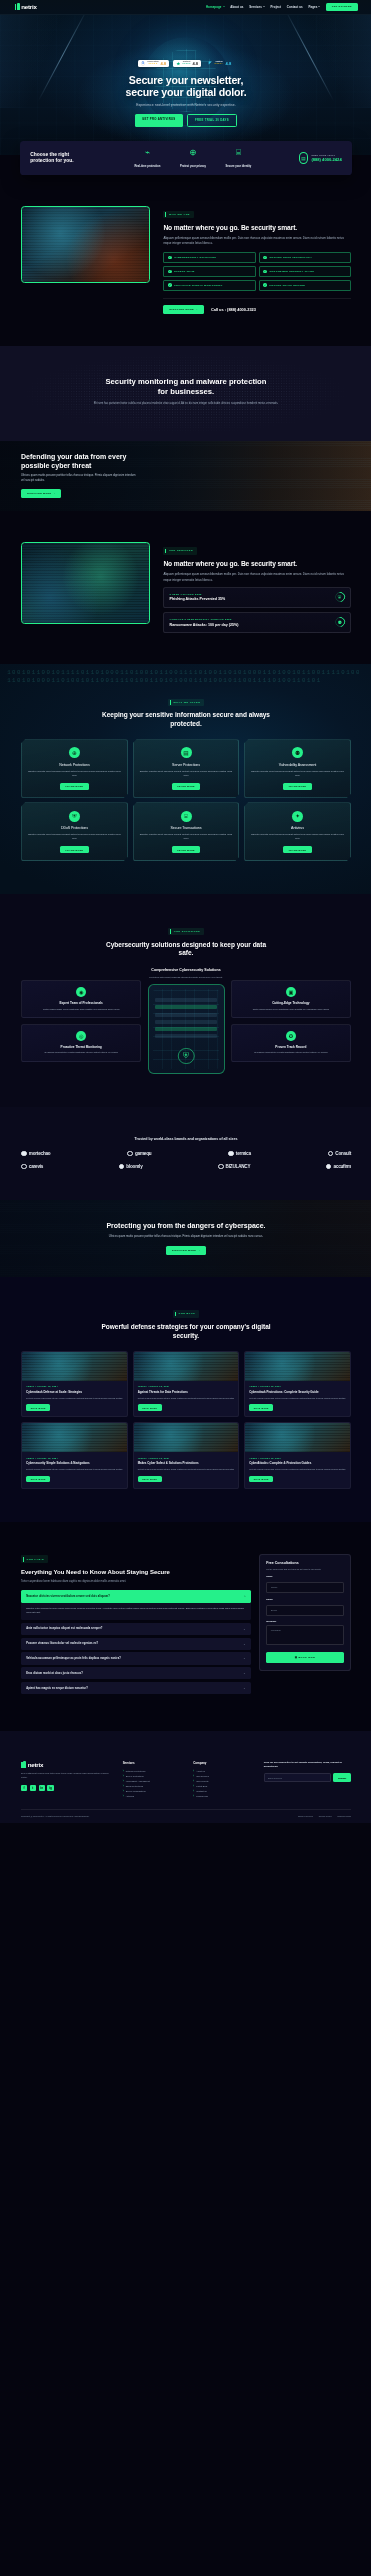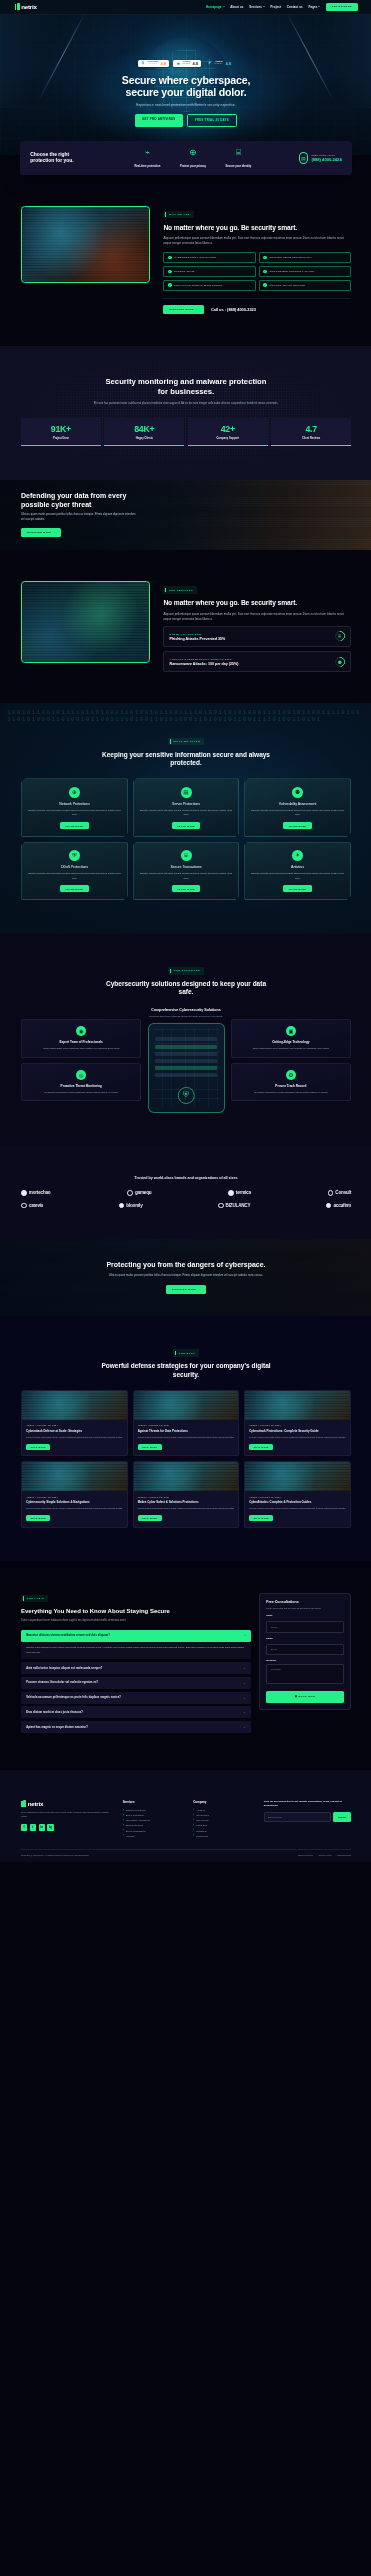--- a/index.html
+++ b/index.html
@@ -381,21 +381,21 @@
         <div class="badge dark">
           <span class="badge-ico" style="background:transparent;color:#35c6e8;font-size:3.6px">◤</span>
           <span class="badge-tx">
               <span class="badge-name" style="color:#fff">Capterra</span>
               <span class="badge-stars">★★★★☆</span>
             </span>
           <span class="badge-score">4.8</span>
         </div>
       </div>
       <h1 class="hero-h1">
-        <span>Secure where cyberspace,</span><br>
+        <span>Secure your newsletter,</span><br>
         <span>secure your digital dolor.</span>
       </h1>
       <div class="hero-sub">Experience next-level protection with Netrix's security expertise.</div>
       <div class="hero-btns">
         <div class="btn-fill">GET PRO ANTIVIRUS</div>
         <div class="btn-out">FREE TRIAL 30 DAYS</div>
       </div>
     </div>
   </div>
 
@@ -470,38 +470,20 @@
         </div>
       </div>
     </div>
   </div>
 
   <div class="stats sec">
     <div class="dotmap"></div>
     <div class="inner">
       <h2>Security monitoring and malware protection for businesses.</h2>
       <p>Elit sem hac parturient tortor cubilia erat placerat molestie vitae augue id. Ad ex dui nam integer sollicitudin ultricies suspendisse hendrerit metus venenatis.</p>
-      <div class="stat-row">
-        <div class="stat">
-            <div class="stat-n">91K+</div>
-            <div class="stat-l">Project Done</div>
-          </div>
-        <div class="stat">
-            <div class="stat-n">84K+</div>
-            <div class="stat-l">Happy Clients</div>
-          </div>
-        <div class="stat">
-            <div class="stat-n">42+</div>
-            <div class="stat-l">Company Support</div>
-          </div>
-        <div class="stat">
-            <div class="stat-n">4.7</div>
-            <div class="stat-l">Client Reviews</div>
-          </div>
-      </div>
     </div>
   </div>
 
   <div class="cta sec">
     <div class="inner">
       <h2>Defending your data from every possible cyber threat</h2>
       <p>Ultrices quam mattis posuere porttitor tellus rhoncus tristique. Primis aliquam dignissim interdum vel suscipit sodales.</p>
       <div class="btn-sm">
           <span>DISCOVER MORE</span>
           <i>›</i>

